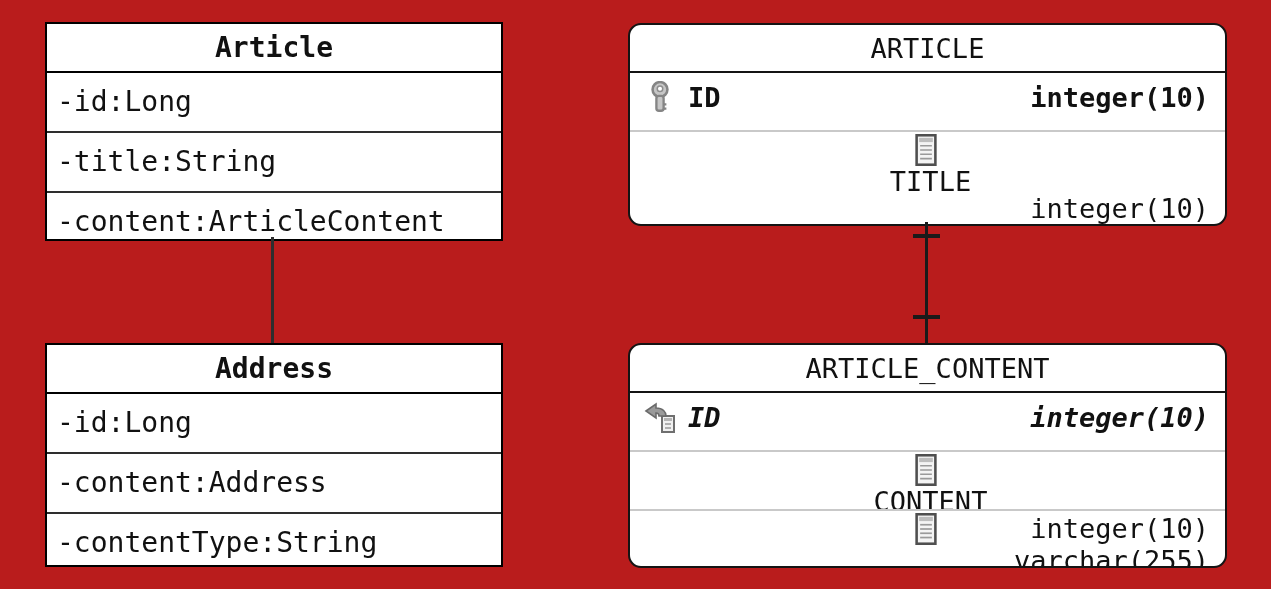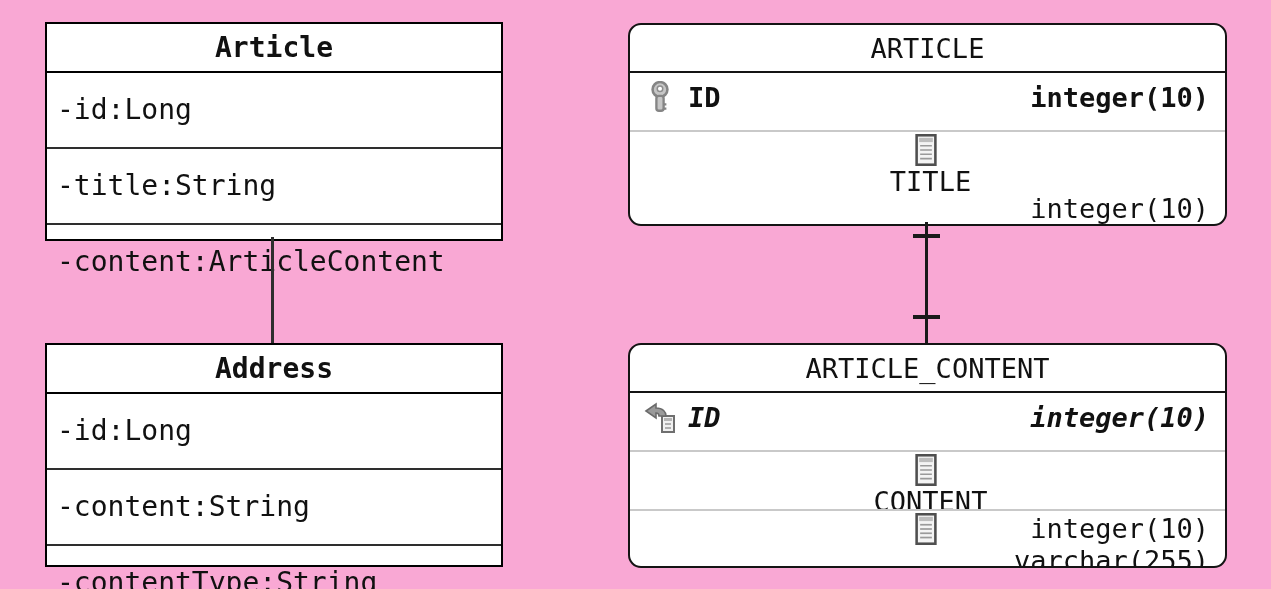--- a/index.html
+++ b/index.html
@@ -1,24 +1,24 @@
 <!DOCTYPE html>
 <html><head>
 <meta charset="utf-8">
 <style>
   html,body{margin:0;padding:0;background:#ffffff;}
-  .canvas{position:relative;width:1271px;height:589px;background:#f9a8d4;overflow:hidden;
+  .canvas{position:relative;width:1271px;height:589px;background:#b91c1c;overflow:hidden;
           font-family:"DejaVu Sans Mono",monospace;color:#111;}
 
   
   .uml-box{position:absolute;background:#fff;border:2px solid #000;
            display:flex;flex-direction:column;font-size:28px;line-height:1;}
   .uml-header{height:47px;flex:0 0 47px;display:flex;align-items:center;justify-content:center;
               font-weight:bold;border-bottom:2px solid #000;}
-  .uml-row{height:50px;flex:0 0 50px;display:flex;align-items:center;padding:12px 10px;}
+  .uml-row{height:50px;flex:0 0 50px;display:flex;align-items:center;padding:4px 10px;}
   .uml-row.sep{border-bottom:2px solid #2e2e2e;}
   .uml-filler{flex:1 1 auto;}
 
   
   .er-box{position:absolute;background:#fff;border:2px solid #141414;border-radius:13px;
           display:flex;flex-direction:column;font-size:27px;line-height:1;overflow:hidden;}
   .er-header{height:46px;flex:0 0 46px;display:flex;align-items:center;justify-content:center;
              border-bottom:2px solid #141414;}
   .er-row{height:49px;flex:0 0 49px;display:flex;align-items:center;padding:0 16px 8px 12px;}
   .er-row + .er-row{border-top:2px solid #c9c9c9;flex-direction:column;}
@@ -44,21 +44,21 @@
     <div class="uml-row sep">-title:String</div>
     <div class="uml-row">-content:ArticleContent</div>
     <div class="uml-filler"></div>
   </div>
 
   <div class="conn-v" style="left:271px;top:237px;width:3px;height:106px;"></div>
 
   <div class="uml-box" style="left:45px;top:343px;width:454px;height:220px;">
     <div class="uml-header">Address</div>
     <div class="uml-row sep">-id:Long</div>
-    <div class="uml-row sep">-content:String</div>
+    <div class="uml-row sep">-content:Address</div>
     <div class="uml-row">-contentType:String</div>
     <div class="uml-filler"></div>
   </div>
 
   <div class="er-box" style="left:628px;top:23px;width:595px;height:199px;">
     <div class="er-header">ARTICLE</div>
     <div class="er-row bold">
       <span class="er-icon">
         <svg width="26" height="34" viewBox="0 0 24 32">
           <circle cx="12" cy="8" r="7" fill="#c6c6c6" stroke="#858585" stroke-width="2.4"></circle>

